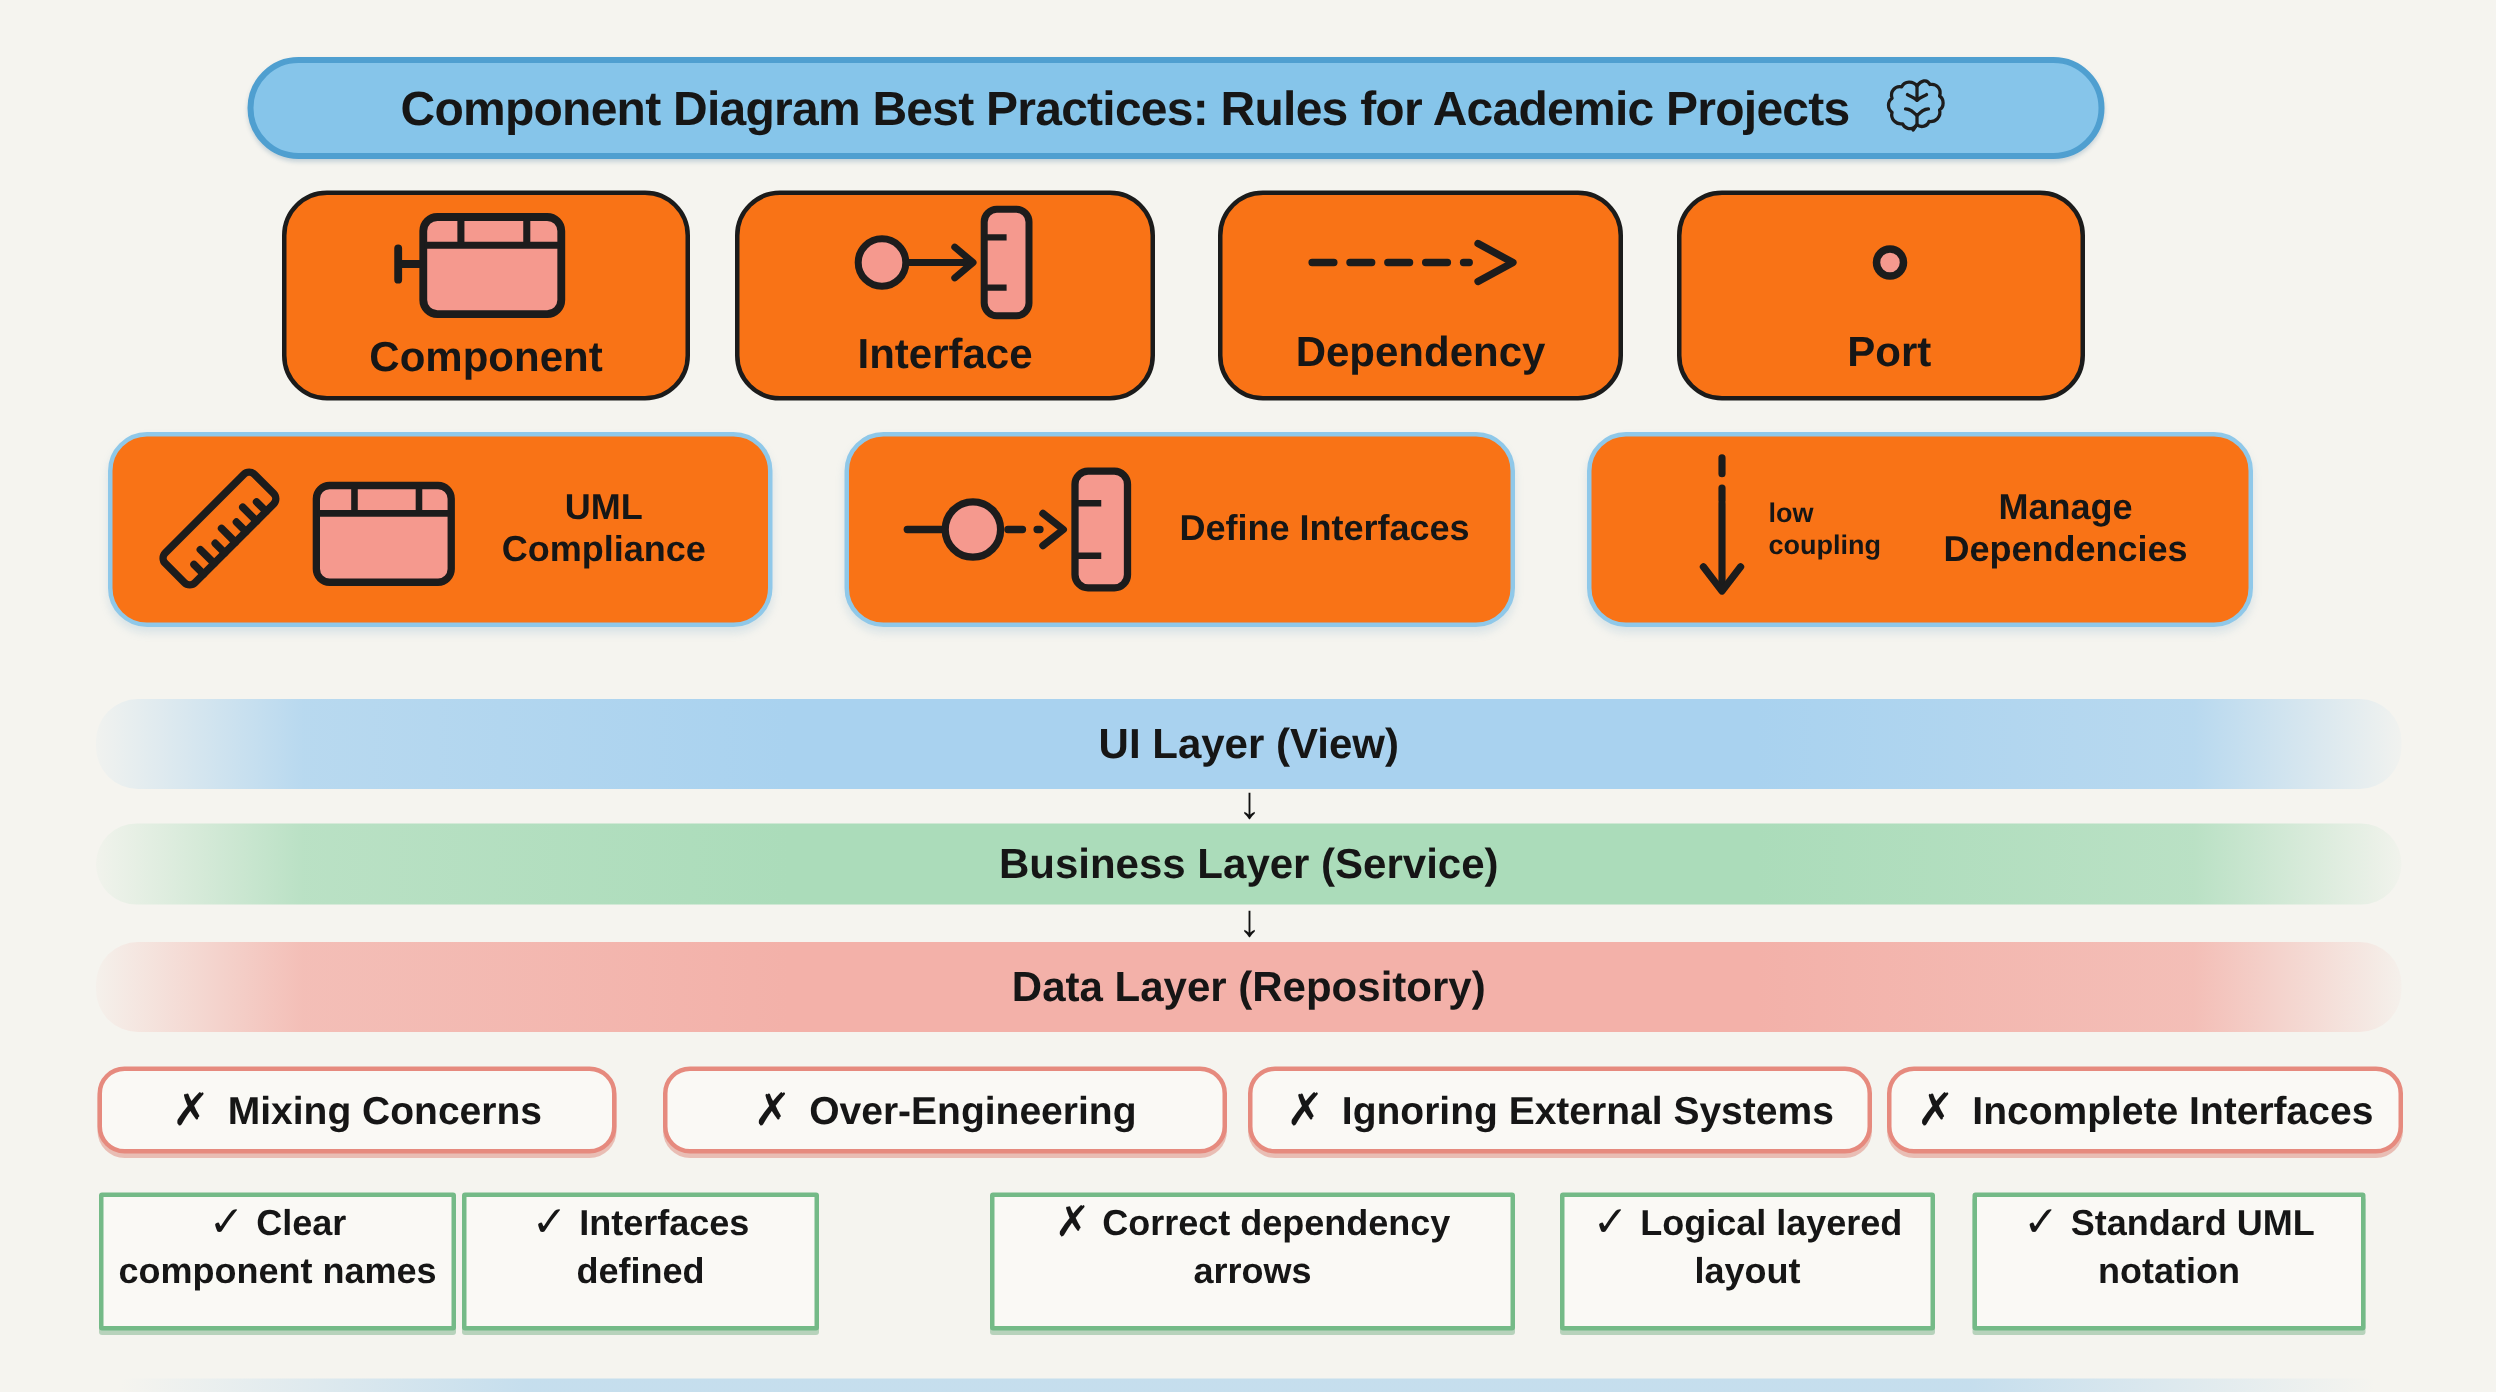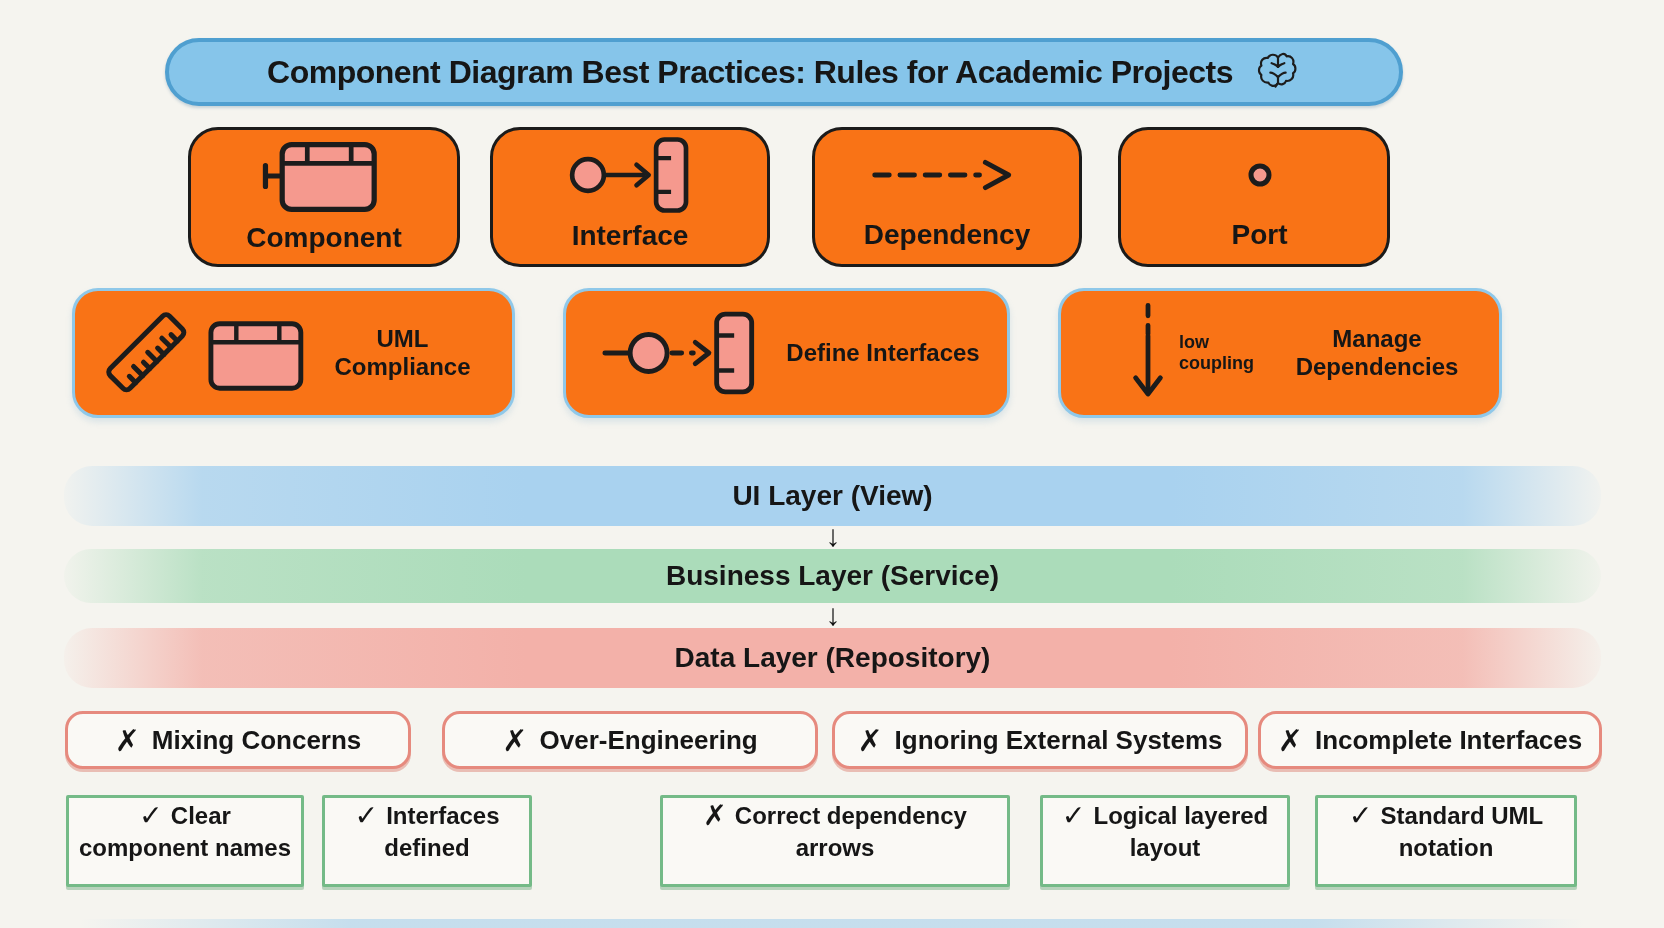--- a/index.html
+++ b/index.html
@@ -64,21 +64,21 @@
   }
   .a1{left:65px;width:346px;} .a2{left:442px;width:376px;}
   .a3{left:832px;width:416px;} .a4{left:1258px;width:344px;}
   .anti .lbl { font-size:26px; font-weight:700; white-space:nowrap; }
   
   .chk {
     top:795px; height:92px; border:3px solid #74ba87; border-radius:2px;
     background:#faf9f5; display:flex; align-items:flex-start; justify-content:center;
     box-shadow:0 3px 0 rgba(90,160,110,.4); padding:0 8px;
   }
-  .c1{left:66px;width:238px;} .c2{left:322px;width:210px;} .c3{left:660px;width:350px;}
+  .c1{left:66px;width:238px;} .c2{left:308px;width:238px;} .c3{left:660px;width:350px;}
   .c4{left:1040px;width:250px;} .c5{left:1315px;width:262px;}
   .chk .lbl { font-size:24px; font-weight:700; text-align:center; line-height:1.25; }
   .mark { font-size:1.18em; font-weight:400; margin-right:8px; vertical-align:-1px; }
   .anti .mark { margin-right:0; font-size:30px; }
   
   .bottom-wash {
     position:absolute; bottom:0; left:80px; right:80px; height:9px; border-radius:5px;
     background:linear-gradient(90deg, rgba(150,200,235,0), rgba(150,200,235,.5) 18%, rgba(150,200,235,.5) 82%, rgba(150,200,235,0));
   }
   svg { display:block; }

